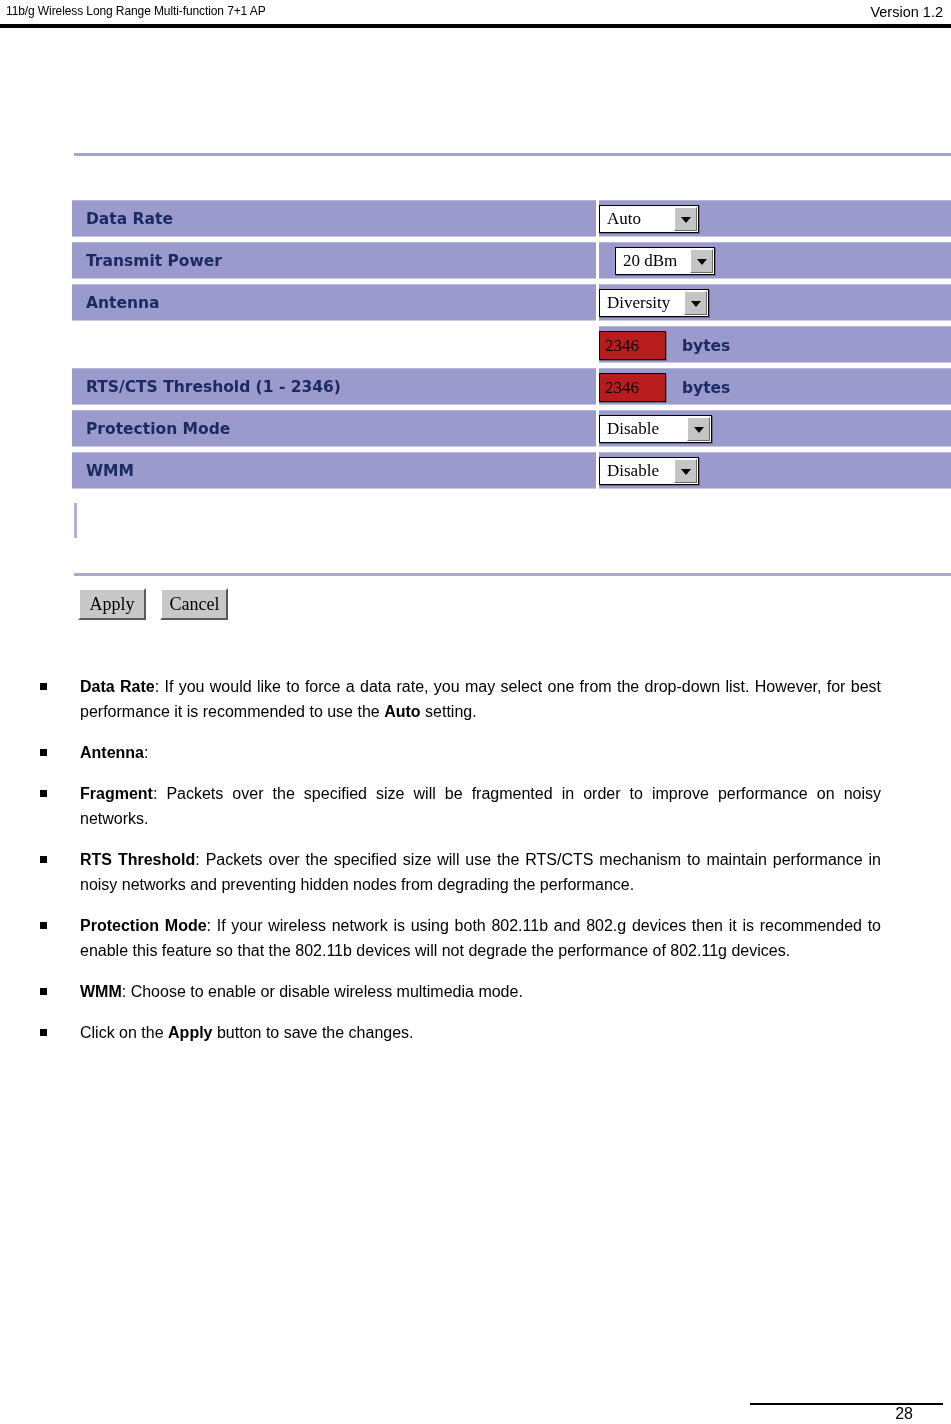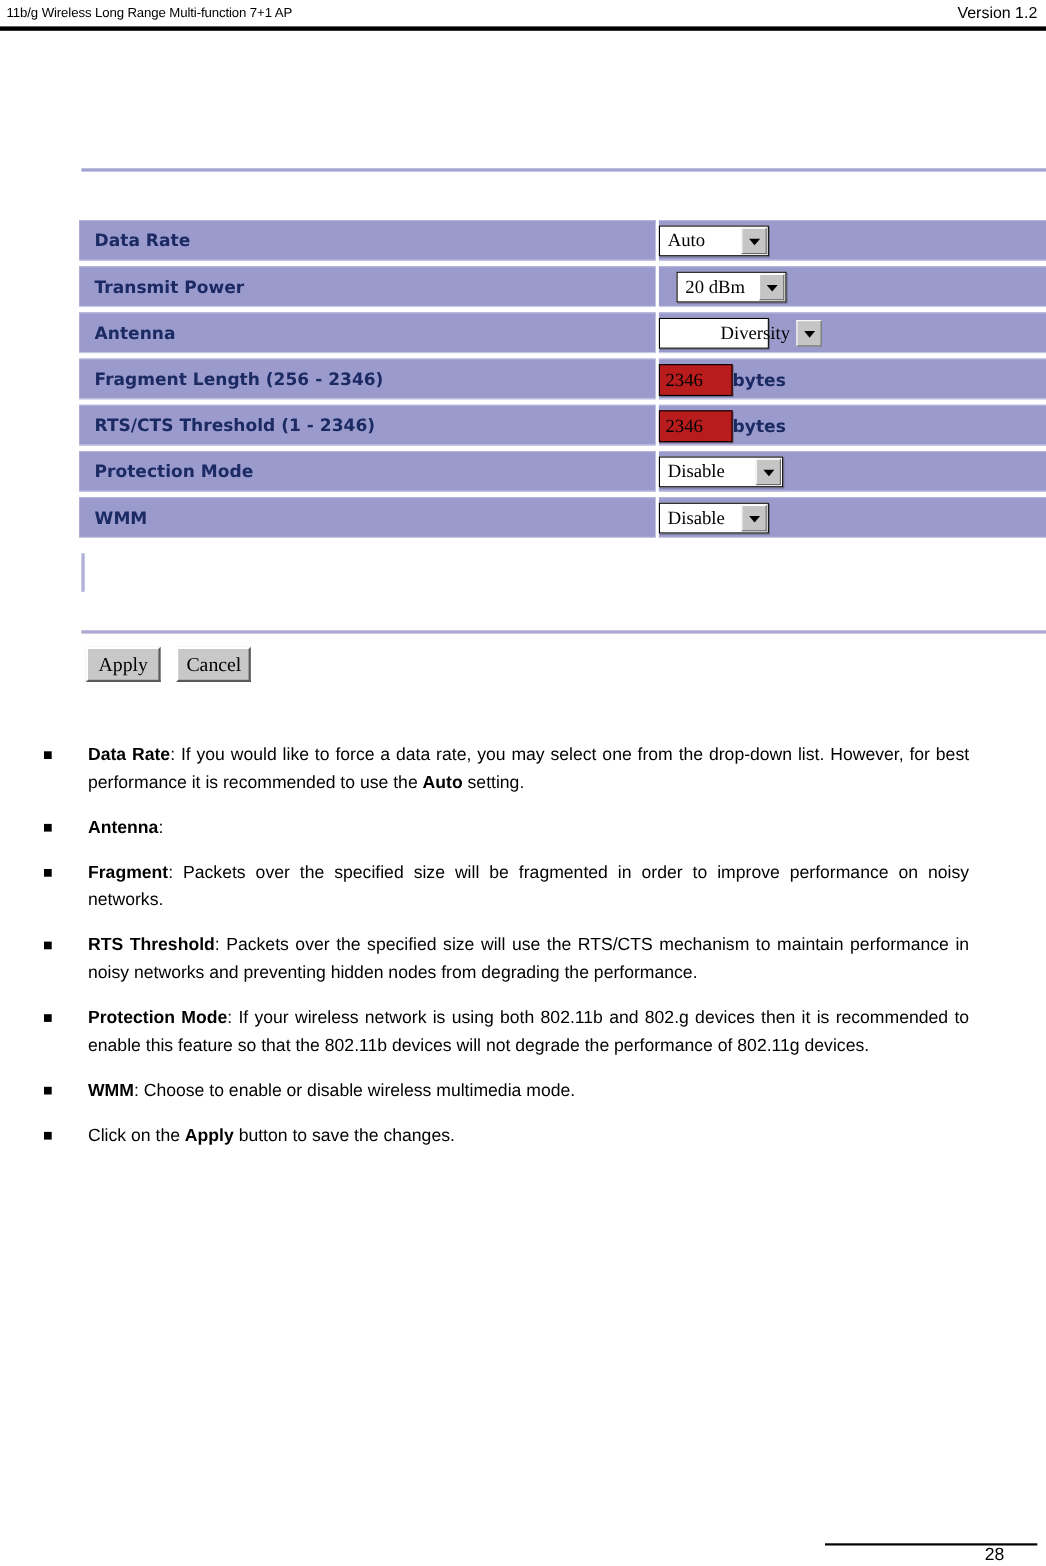--- a/index.html
+++ b/index.html
@@ -178,21 +178,21 @@
     border: 1px solid #000000;
     box-shadow: 1px 1px 0 #6f6f8e;
     box-sizing: border-box;
     font-family: "Liberation Serif", serif;
     font-size: 17px;
     line-height: 27px;
     padding-left: 5px;
     color: #000000;
   }
   .unit {
-    margin-left: 0;
+    margin-left: 16px;
     font-size: 15.5px;
     font-weight: bold;
     color: #1b2a63;
     font-family: "DejaVu Sans", sans-serif;
   }
 
   .tail-tick {
     position: absolute;
     left: 74px;
     top: 413px;
@@ -316,31 +316,28 @@
             </div>
           </div>
         </div>
       </div>
       <div class="srow">
         <div class="label-cell">
           <div class="label-text">Antenna</div>
         </div>
         <div class="value-cell">
           <div class="control-wrap">
-            <div class="sel" style="width: 100px; padding-left: 48px;">
+            <div class="sel" style="width: 110px;">
               <span class="sel-text">Diversity</span>
               <span class="sel-arrow"></span>
             </div>
           </div>
         </div>
       </div>
       <div class="srow">
-        <div class="label-cell">
-          <div class="label-text">Fragment Length (256 - 2346)</div>
-        </div>
         <div class="value-cell">
           <div class="control-wrap">
             <div class="txt" style="width: 67px;">2346</div>
             <span class="unit">bytes</span>
           </div>
         </div>
       </div>
       <div class="srow">
         <div class="label-cell">
           <div class="label-text">RTS/CTS Threshold (1 - 2346)</div>

